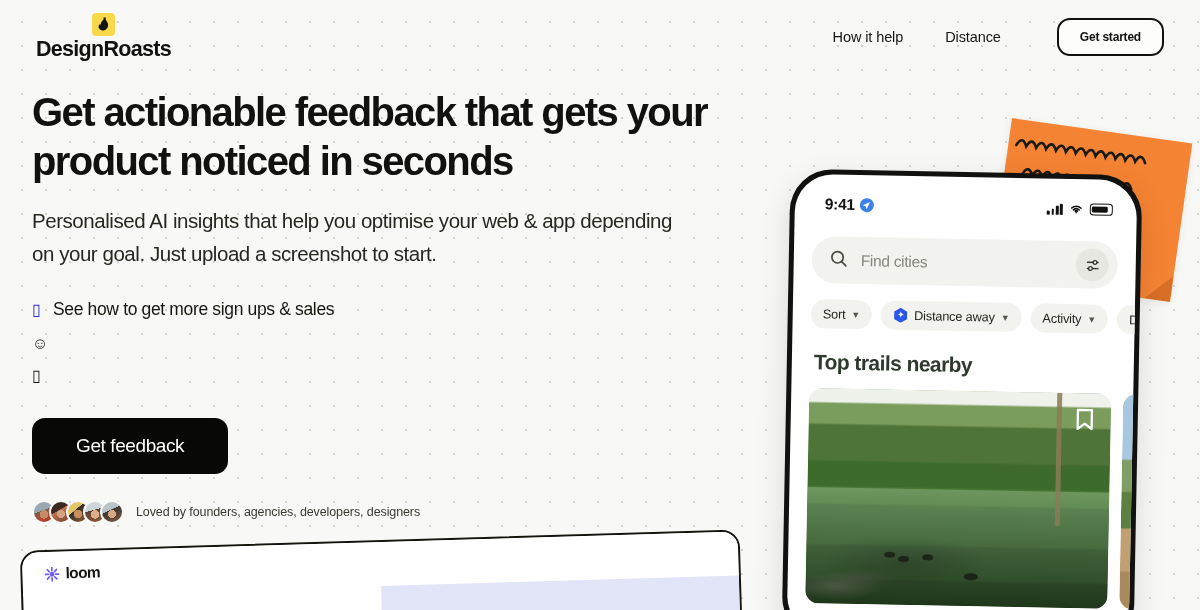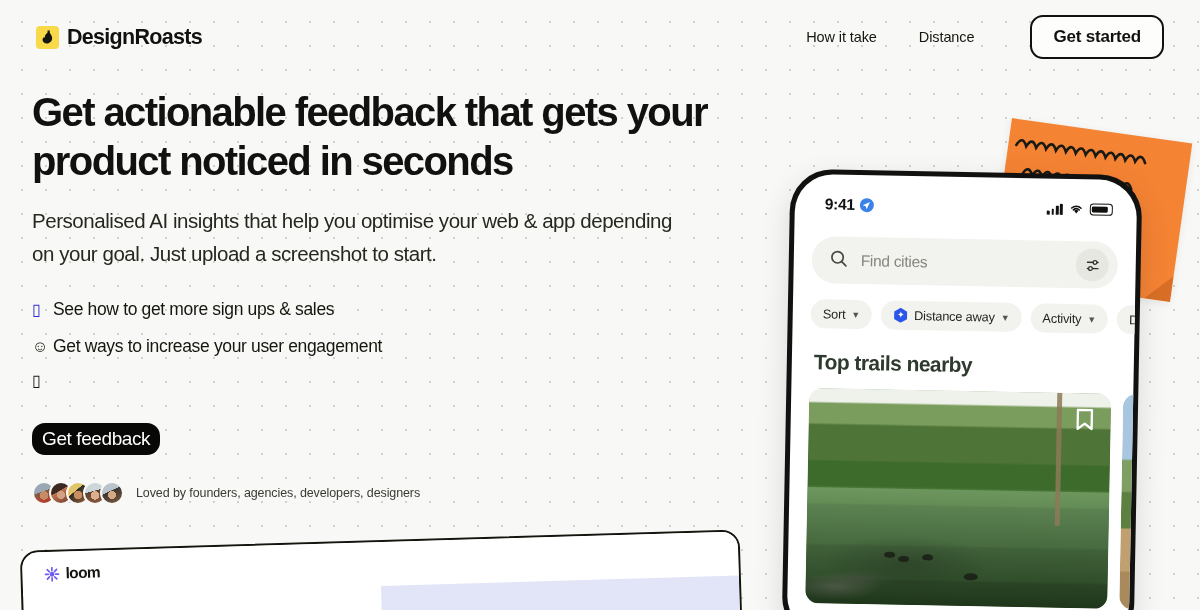--- a/index.html
+++ b/index.html
@@ -21,40 +21,40 @@
   }
 
   
   #header {
     position:absolute; top:0; left:0;
     width:1200px; height:74px;
     display:flex; align-items:center;
     padding:0 36px;
     z-index:40;
   }
-  #brand { display:flex; align-items:center; gap:8px; }
+  #brand { display:flex; align-items:center; gap:1px;flex-direction:column; }
   #logo-mark {
     width:23px; height:23px; border-radius:4px;
     background:#f9d94a;
     display:flex; align-items:center; justify-content:center;
     font-size:14px; line-height:1;
   }
   #brand-name {
     font-size:21.5px; font-weight:bold; color:#111110;
     letter-spacing:-0.7px;
   }
   #nav { margin-left:auto; display:flex; align-items:center; gap:42px; }
   .nav-link {
     font-size:14.5px; color:#16160f; text-decoration:none;
     letter-spacing:-0.1px; white-space:nowrap;
   }
   #nav-cta {
     border:2px solid #111110; background:#fdfdfb;
     border-radius:13px; padding:10px 21px;
-    font-size:17px; font-weight:bold; color:#111110;
+    font-size:12px; font-weight:bold; color:#111110;
     letter-spacing:-0.2px; cursor:pointer;
     font-family:"Liberation Sans", sans-serif;
     margin-left:14px;
   }
 
   
   #hero-left {
     position:absolute; top:88px; left:32px;
     width:730px; z-index:30;
   }
@@ -76,21 +76,21 @@
     letter-spacing:-0.35px;
     margin-bottom:16px; line-height:1.2;
   }
   .benefit-icon { font-size:16px; line-height:1; width:13px; display:inline-block; }
   .b1 .benefit-icon { color:#2a2ad0; }
 
   #cta-button {
     margin-top:18px;
     background:#080807; color:#ffffff;
     border:none; border-radius:13px;
-    padding:0 10px; height:32px;
+    padding:0 44px; height:56px;
     font-size:19px; letter-spacing:-0.4px;
     font-family:"Liberation Sans", sans-serif;
     cursor:pointer;
     display:inline-flex; align-items:center;
   }
 
   #social-proof {
     margin-top:26px; display:flex; align-items:center;text-align:right;
   }
   #avatars { display:flex; }
@@ -319,38 +319,37 @@
     <div id="brand">
       <div id="logo-mark">
         <svg width="13" height="14" viewBox="0 0 13 14" aria-hidden="true">
           <path d="M6.5 0.4C7.2 2.6 5.6 3.4 4.7 4.6 3.8 5.8 3.6 7 4.3 8.1 3.9 7.3 3.2 7.1 2.6 7.5 1.1 8.5 1.1 11 2.9 12.4 4.2 13.4 6 13.7 7.5 13.2 9.9 12.4 11.5 10.1 11.1 7.6 10.8 5.5 9.3 4.2 8.8 2.6 8.5 1.7 8.7 0.9 9 0.2 8.2 0.9 7.3 0.3 6.5 0.4Z" fill="#15150f"></path>
         </svg>
       </div>
       <span id="brand-name">DesignRoasts</span>
     </div>
 
     <nav id="nav">
-      <a class="nav-link" href="#">How it take</a>
+      <a class="nav-link" href="#">How it help</a>
       <a class="nav-link" href="#">Distance</a>
       <button id="nav-cta">Get started</button>
     </nav>
   </div>
 
   <div id="hero-left">
     <h1 id="headline">Get actionable feedback that gets your product noticed in seconds</h1>
     <p id="subhead">Personalised AI insights that help you optimise your web &amp; app depending on your goal. Just upload a screenshot to start.</p>
 
     <ul id="benefits" style="list-style:none">
       <li class="benefit b1">
         <span class="benefit-icon">▯</span>
         <span>See how to get more sign ups &amp; sales</span>
       </li>
       <li class="benefit b2">
         <span class="benefit-icon">☺</span>
-        <span>Get ways to increase your user engagement</span>
       </li>
       <li class="benefit b3">
         <span class="benefit-icon">▯</span>
       </li>
     </ul>
 
     <button id="cta-button">Get feedback</button>
 
     <div id="social-proof">
       <div id="avatars">

